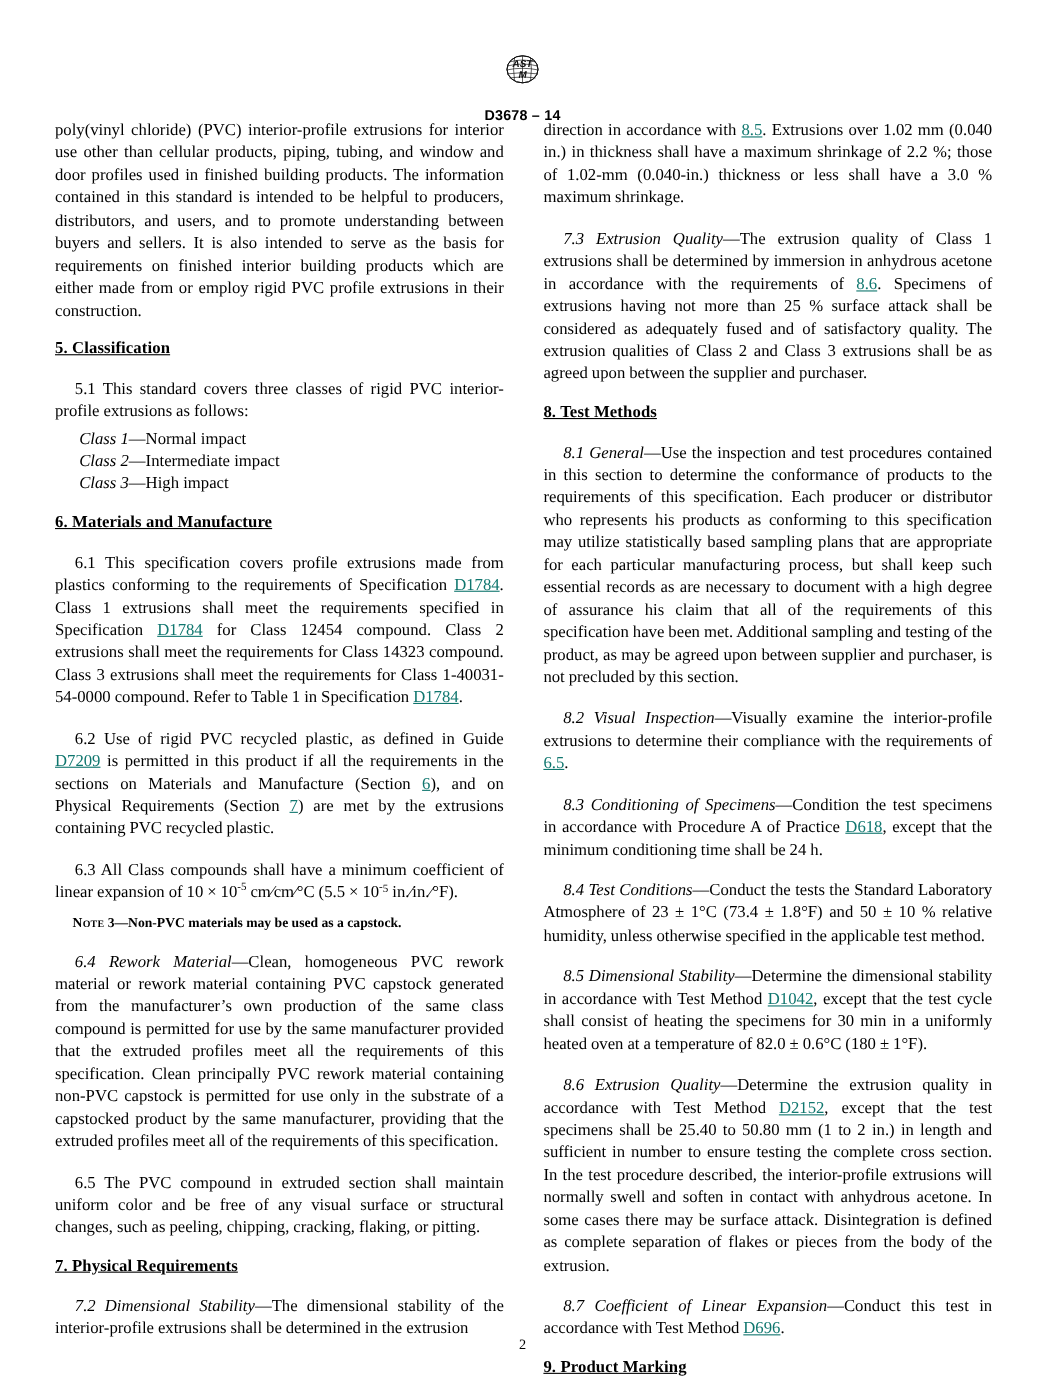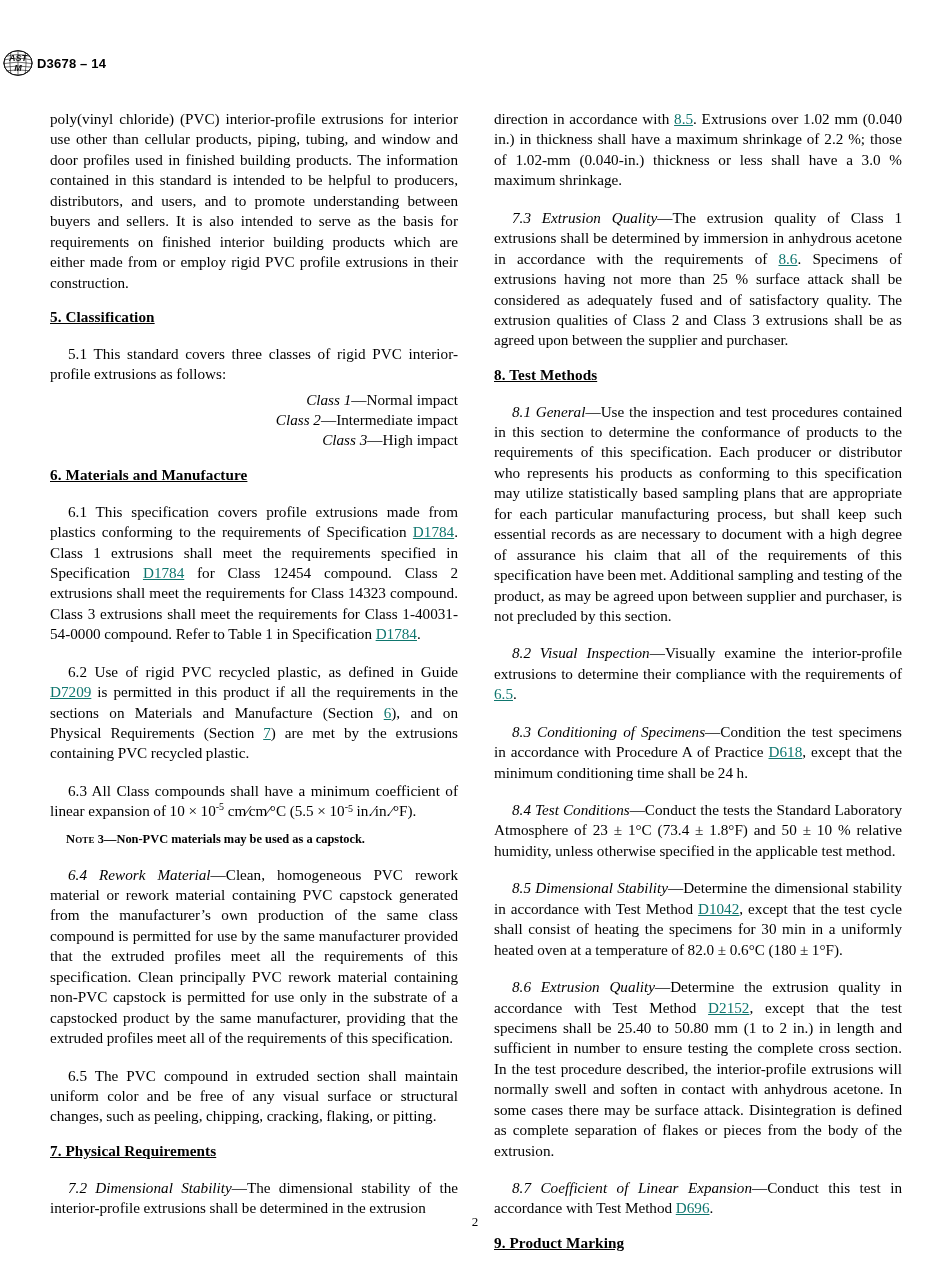--- a/index.html
+++ b/index.html
@@ -24,21 +24,23 @@
   }
 
   
   .header {
     position: absolute;
     top: 48px;
     left: 0;
     width: 950px;
     display: flex;
     align-items: center;
-    gap: 1px;
+    justify-content: center;
+    gap: 19px;
+    flex-direction: column;
   }
   .astm-logo {
     width: 36px;
     height: 30px;
     display: block;
     flex: 0 0 auto;
   }
   .header-title {
     font-family: "Liberation Sans", "DejaVu Sans", sans-serif;
     font-weight: bold;
@@ -84,21 +86,21 @@
     word-spacing: -0.2px;
   }
   p.para.noindent { text-indent: 0; }
   p.para.last-left { text-align: right; font-family: Liberation Mono, monospace; }
 
   p.classline {
     font-size: 15.2px;
     line-height: 1.345;
     margin: 0;
     text-indent: 22px;
-    text-align: right;
+    text-align: left;
   }
 
   p.note {
     font-size: 12.4px;
     line-height: 1.36;
     text-align: justify;
     margin: 9px 0 9px 0;
     text-indent: 16px;
     font-weight: bold;
   }

